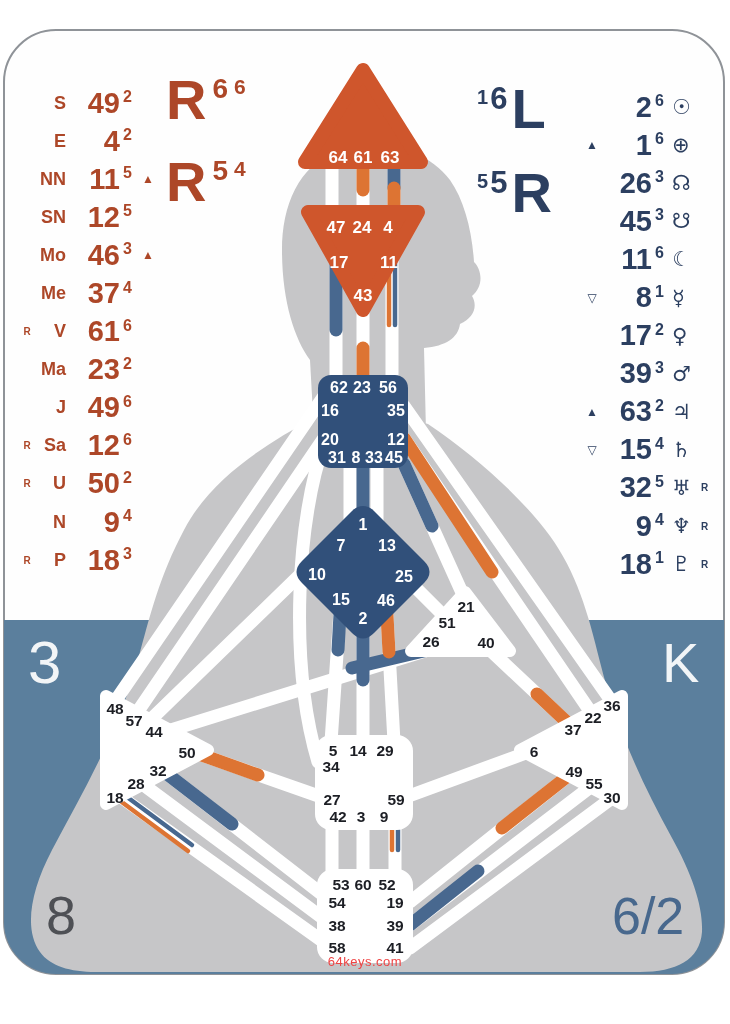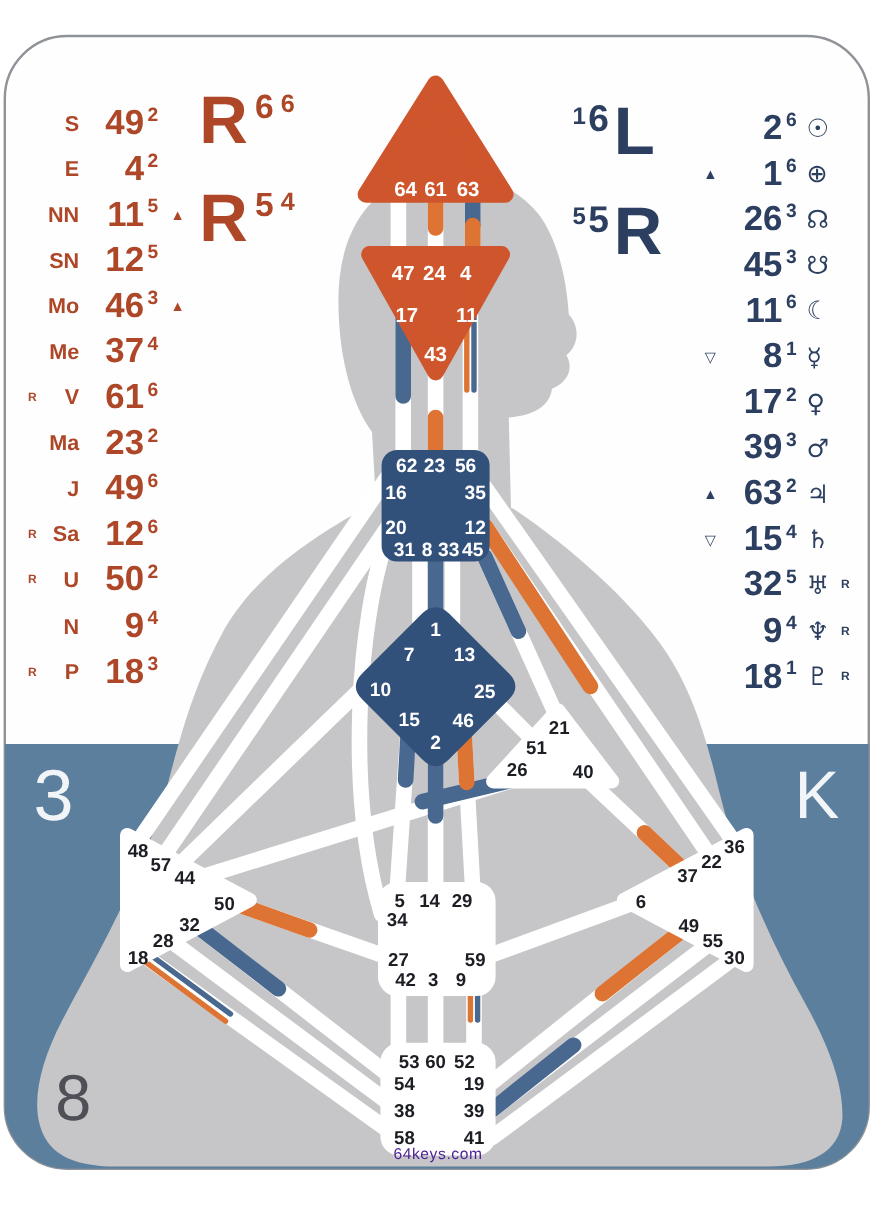--- a/index.html
+++ b/index.html
@@ -50,21 +50,21 @@
   .bigarrows.right .bl{line-height:58px;}
 
   
   .corner{position:absolute;font-weight:normal;}
   .c-tl{left:28px;top:628px;font-size:60px;color:#f2f5f7;}
   .c-tr{left:662px;top:630px;font-size:56px;color:#f2f5f7;}
   .c-bl{left:46px;top:884px;font-size:54px;color:#4e5055;}
   .c-br{left:612px;top:886px;font-size:52px;color:#48688d;}
 
   .watermark{position:absolute;left:0;right:0;top:954px;text-align:center;
-             font-size:13px;color:#4c1d95;letter-spacing:.5px;}
+             font-size:13px;color:#ef4444;letter-spacing:.5px;}
 </style>
 </head>
 <body>
 
 <div id="stage">
 
   <svg width="730" height="1024" viewBox="0 0 730 1024">
     <defs>
       <clipPath id="cardclip">
           <rect x="4" y="30" width="720" height="944" rx="52"></rect>
@@ -451,15 +451,16 @@
         <span class="an1">5</span>
         <span class="an2">5</span>
         <span class="bl">R</span>
       </div>
   </div>
 
   
   <div class="corner c-tl">3</div>
   <div class="corner c-tr">K</div>
   <div class="corner c-bl">8</div>
+  <div class="corner c-br">6/2</div>
 
   <div class="watermark">64keys.com</div>
 </div>
 
 </body></html>

